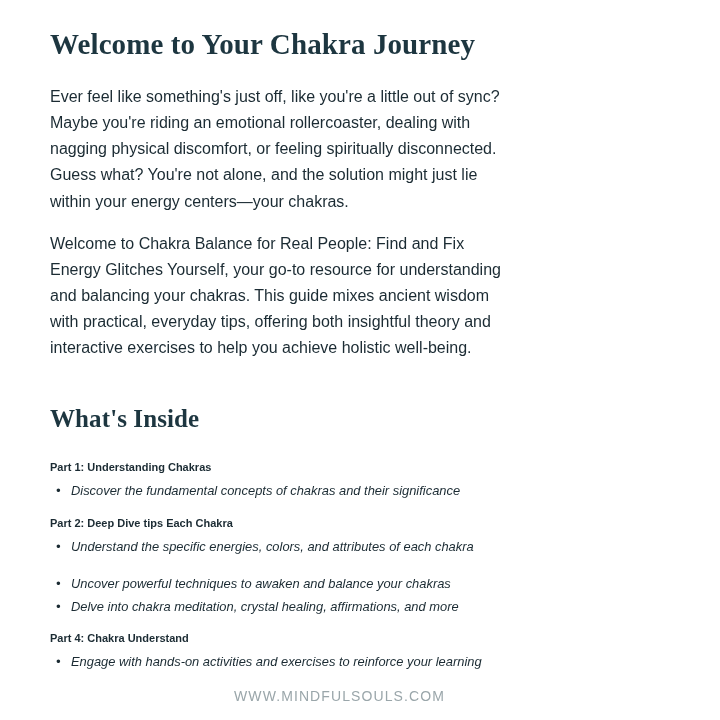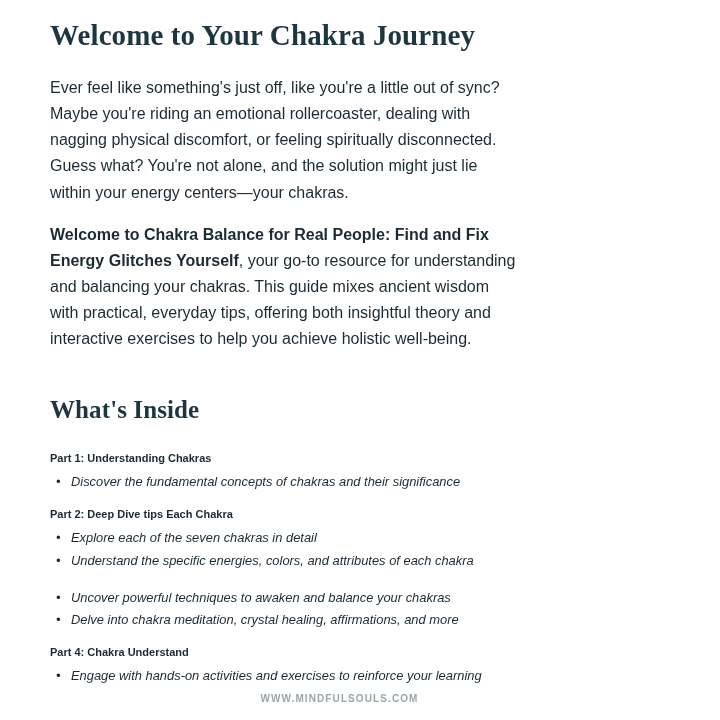--- a/index.html
+++ b/index.html
@@ -12,21 +12,21 @@
     background: #ffffff;
     font-family: "Liberation Sans", sans-serif;
     color: #1b2b33;
     overflow: hidden;
   }
   .page {
     position: relative;
     width: 668px;
     height: 720px;
     box-sizing: border-box;
-    padding: 17px 150px 0 50px;
+    padding: 26px 150px 0 50px;
   }
   h1.title {
     font-family: "Liberation Serif", serif;
     font-size: 29px;
     line-height: 1.25;
     font-weight: 700;
     color: #1d3640;
     margin: 0 0 22px 0;
     letter-spacing: 0.1px;
   }
@@ -42,21 +42,21 @@
     font-size: 16px;
     line-height: 1.63;
     margin: 0 0 16px 0;
     color: #1b2b33;
     max-width: 525px;
   }
   p.para.last {
     margin-bottom: 0;
   }
   .bold {
-    font-weight: 700;
+    font-weight: 400;
     text-align: right;
   }
   .spacer-lg {
     height: 44px;
   }
   .part {
     margin-bottom: 14px;
   }
   .part-heading {
     font-size: 11px;
@@ -84,24 +84,24 @@
     top: -1px;
     font-size: 13px;
     color: #1b2b33;
   }
   .footer {
     position: absolute;
     left: 0;
     right: 0;
     bottom: 16px;
     text-align: center;
-    font-size: 10px;
+    font-size: 14px;
     letter-spacing: 1.1px;
     color: #9aa6aa;
-    font-weight: 700;
+    font-weight: 400;
     margin-left: 11px;
   }
 </style>
 </head>
 <body>
 
 <div class="page">
 
   <h1 class="title">Welcome to Your Chakra Journey</h1>
 
@@ -118,21 +118,20 @@
   <div class="part">
     <div class="part-heading">Part 1: Understanding Chakras</div>
     <ul class="part-list">
       <li>Discover the fundamental concepts of chakras and their significance</li>
     </ul>
   </div>
 
   <div class="part">
     <div class="part-heading">Part 2: Deep Dive tips Each Chakra</div>
     <ul class="part-list">
-      <li>Explore each of the seven chakras in detail</li>
       <li>Understand the specific energies, colors, and attributes of each chakra</li>
     </ul>
   </div>
 
   <div class="part">
     <ul class="part-list">
       <li>Uncover powerful techniques to awaken and balance your chakras</li>
       <li>Delve into chakra meditation, crystal healing, affirmations, and more</li>
     </ul>
   </div>

